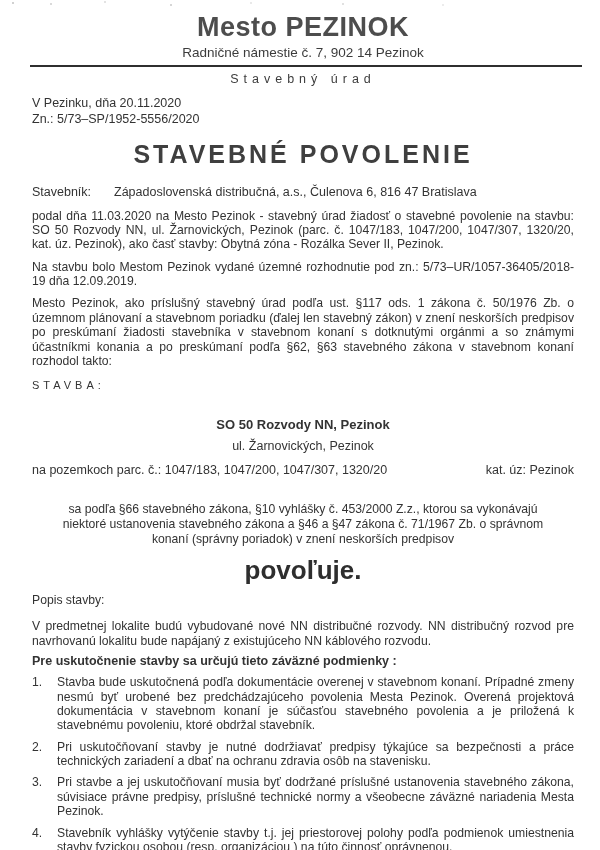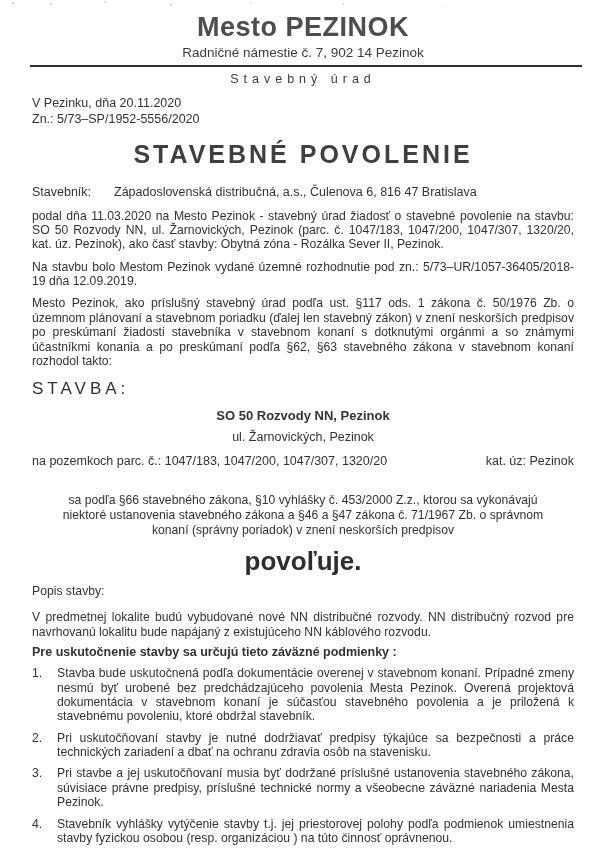--- a/index.html
+++ b/index.html
@@ -30,22 +30,22 @@
 
   .doc-title{text-align:center;font-size:25px;font-weight:bold;letter-spacing:3px;margin:13px 0 15px;color:#3f3f3f;}
 
   .parties{font-size:12.5px;}
   .party-row{display:flex;line-height:1.3;}
   .party-label{width:82px;flex:none;}
   .bold{font-weight:normal;}
 
   .para{font-size:12.2px;line-height:1.18;text-align:justify;margin-top:8px;}
 
-  .stavba-label{letter-spacing:4px;font-size:17px;margin-top:11px;}
-  .stavba-name{text-align:center;font-weight:bold;font-size:13px;margin-top:9px;}
+  .stavba-label{letter-spacing:4px;font-size:11px;margin-top:11px;}
+  .stavba-name{text-align:center;font-weight:bold;font-size:13px;margin-top:26px;}
   .stavba-street{text-align:center;font-size:12.5px;margin-top:7px;}
 
   .parcels-row{display:flex;justify-content:space-between;font-size:12.5px;margin-top:10px;}
 
   .legal{ text-align:center;font-size:12.2px;line-height:1.2;margin-top:25px;padding:0 14px;}
 
   .decision{text-align:center;font-size:26px;font-weight:bold;margin:9px 0 7px;color:#2e2e2e;}
 
   .desc-label{font-size:12.2px;}
   .desc-text{margin-top:1px;}

